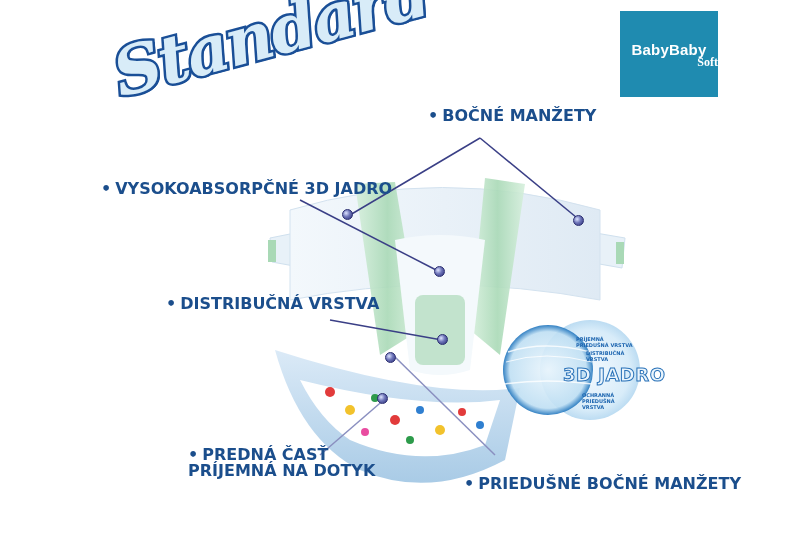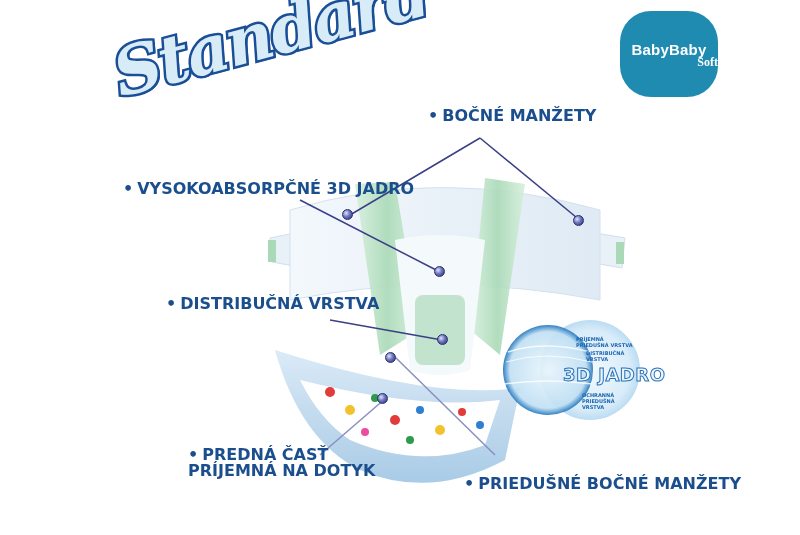--- a/index.html
+++ b/index.html
@@ -5,21 +5,21 @@
   html, body { margin:0; padding:0; }
   body { width:800px; height:535px; background:#ffffff; position:relative; overflow:hidden;
          font-family:"DejaVu Sans", sans-serif; }
   .stage { position:absolute; left:0; top:0; width:800px; height:535px; }
   .title-wrap { position:absolute; left:128px; top:4px; width:300px; height:120px; transform:rotate(-15deg); transform-origin:left bottom; }
   .title { position:absolute; left:0; top:30px; font-family:"DejaVu Serif", serif; font-style:italic; font-weight:bold;
            font-size:66px; color:#d8ecf8; letter-spacing:-2px;
            -webkit-text-stroke:5px #1a4f97; paint-order:stroke fill;
            text-shadow: 0 0 0 #1a4f97, 2px 2px 0 #1a4f97; }
   .logo { position:absolute; left:620px; top:11px; width:98px; height:86px; background:#1f8bb0;
-          display:flex; flex-direction:column; align-items:center; justify-content:center;border-radius:31px; }
+          display:flex; flex-direction:column; align-items:center; justify-content:center; }
   .logo-brand { color:#fff; font-family:"Liberation Sans", sans-serif; font-weight:bold; font-size:15px; line-height:15px; letter-spacing:0.2px; }
   .logo-sub { color:#fff; font-family:Liberation Serif, serif; font-weight:bold; font-size:12px; line-height:10px; align-self:flex-end; }
   .label { position:absolute; color:#1b4e8c; font-family:"DejaVu Sans", sans-serif; font-weight:bold; font-size:16px; line-height:16px; white-space:nowrap; }
   .label .bullet { margin-right:4px; }
   .dot { position:absolute; width:11px; height:11px; border-radius:50%;
          background:radial-gradient(circle at 35% 35%, #dde3ff 0%, #6d74b8 45%, #2c2f78 100%);
          border:1px solid #2a2d70; box-sizing:border-box; }
   svg.lines { position:absolute; left:0; top:0; }
   .inset-text { position:absolute; color:#1e66b0; font-family:"DejaVu Sans", sans-serif; font-weight:bold; font-size:5px; line-height:6px; text-align:center; white-space:nowrap; }
   .inset-big { position:absolute; font-family:"DejaVu Sans", sans-serif; font-weight:bold; font-size:18px; color:#e9f4fc;
@@ -116,21 +116,21 @@
   <div class="dot" style="left:342px;top:209px;"></div>
   <div class="dot" style="left:573px;top:215px;"></div>
   <div class="dot" style="left:434px;top:266px;"></div>
   <div class="dot" style="left:437px;top:334px;"></div>
   <div class="dot" style="left:385px;top:352px;"></div>
   <div class="dot" style="left:377px;top:393px;"></div>
 
   <div class="label" style="left:428px;top:108px;">
     <span class="bullet">•</span><span>BOČNÉ MANŽETY</span>
   </div>
-  <div class="label" style="left:123px;top:181px;">
+  <div class="label" style="left:101px;top:181px;">
     <span class="bullet">•</span><span>VYSOKOABSORPČNÉ 3D JADRO</span>
   </div>
   <div class="label" style="left:166px;top:296px;">
     <span class="bullet">•</span><span>DISTRIBUČNÁ VRSTVA</span>
   </div>
   <div class="label" style="left:188px;top:447px;">
     <span class="bullet">•</span><span>PREDNÁ ČASŤ</span><br>
     <span style="">PRÍJEMNÁ NA DOTYK</span>
   </div>
   <div class="label" style="left:464px;top:476px;">

